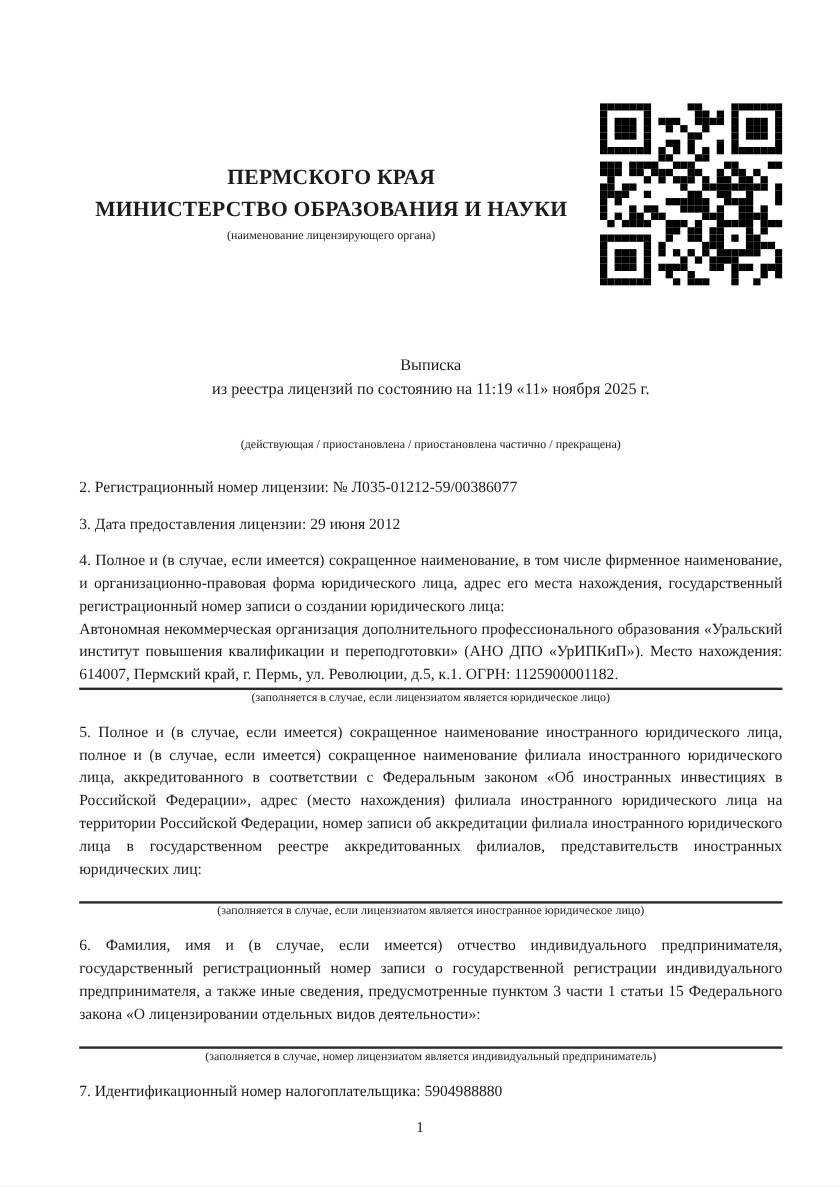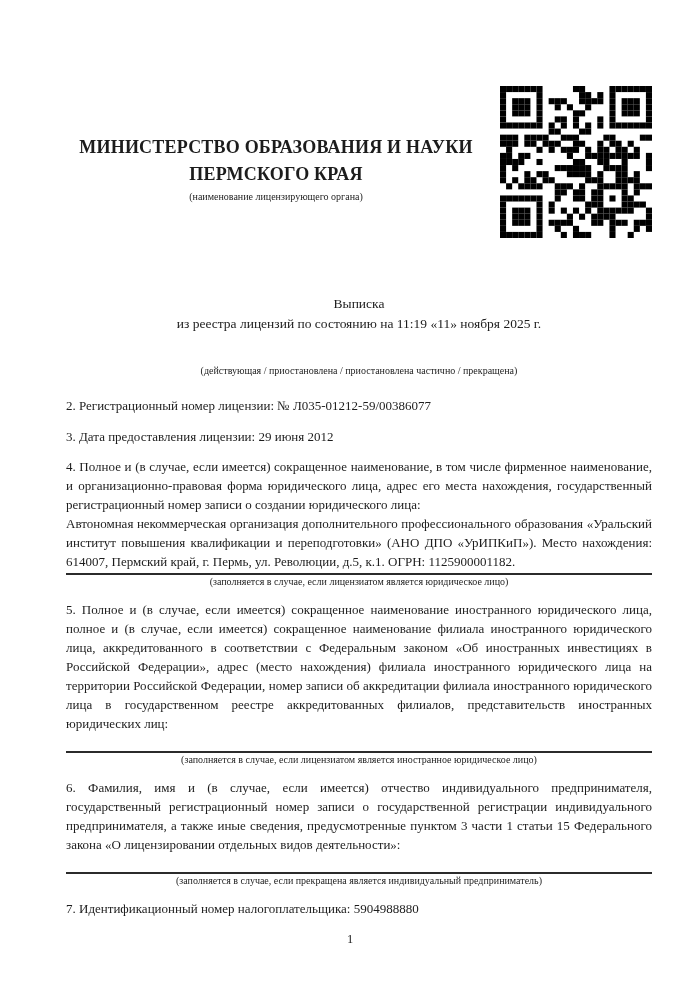--- a/index.html
+++ b/index.html
@@ -28,22 +28,22 @@
   .rule{border-bottom:2px solid #2b2b2b;height:0;margin-top:2px;}
   .page-num{position:absolute;left:0;right:0;bottom:42px;text-align:center;font-size:12.5px;}
 </style>
 </head>
 <body>
 
 <div class="page">
 
   <div class="header">
     <div class="header-text">
+      <div class="ministry-name">ПЕРМСКОГО КРАЯ</div>
       <div class="ministry-name">МИНИСТЕРСТВО ОБРАЗОВАНИЯ И НАУКИ</div>
-      <div class="ministry-name">ПЕРМСКОГО КРАЯ</div>
       <div class="ministry-caption">(наименование лицензирующего органа)</div>
     </div>
     <div class="qr">
       <svg id="qr-svg" xmlns="http://www.w3.org/2000/svg" aria-hidden="true" viewBox="0 0 150 150" style="fill: rgb(0, 0, 0);">
           <rect x="0" y="0" width="6" height="6"></rect>
           <rect x="6" y="0" width="6" height="6"></rect>
           <rect x="12" y="0" width="6" height="6"></rect>
           <rect x="18" y="0" width="6" height="6"></rect>
           <rect x="24" y="0" width="6" height="6"></rect>
           <rect x="30" y="0" width="6" height="6"></rect>
@@ -388,21 +388,21 @@
     <p>5. Полное и (в случае, если имеется) сокращенное наименование иностранного юридического лица, полное и (в случае, если имеется) сокращенное наименование филиала иностранного юридического лица, аккредитованного в соответствии с Федеральным законом «Об иностранных инвестициях в Российской Федерации», адрес (место нахождения) филиала иностранного юридического лица на территории Российской Федерации, номер записи об аккредитации филиала иностранного юридического лица в государственном реестре аккредитованных филиалов, представительств иностранных юридических лиц:</p>
     <div class="blank-answer"></div>
     <div class="rule"></div>
     <div class="fine">(заполняется в случае, если лицензиатом является иностранное юридическое лицо)</div>
   </div>
 
   <div class="item item-para">
     <p>6. Фамилия, имя и (в случае, если имеется) отчество индивидуального предпринимателя, государственный регистрационный номер записи о государственной регистрации индивидуального предпринимателя, а также иные сведения, предусмотренные пунктом 3 части 1 статьи 15 Федерального закона «О лицензировании отдельных видов деятельности»:</p>
     <div class="blank-answer"></div>
     <div class="rule"></div>
-    <div class="fine">(заполняется в случае, если прекращена является индивидуальный предприниматель)</div>
+    <div class="fine">(заполняется в случае, номер лицензиатом является индивидуальный предприниматель)</div>
   </div>
 
   <div class="item item-para">
     <p>7. Идентификационный номер налогоплательщика: 5904988880</p>
   </div>
 
   <div class="page-num">1</div>
 
 </div>
 

